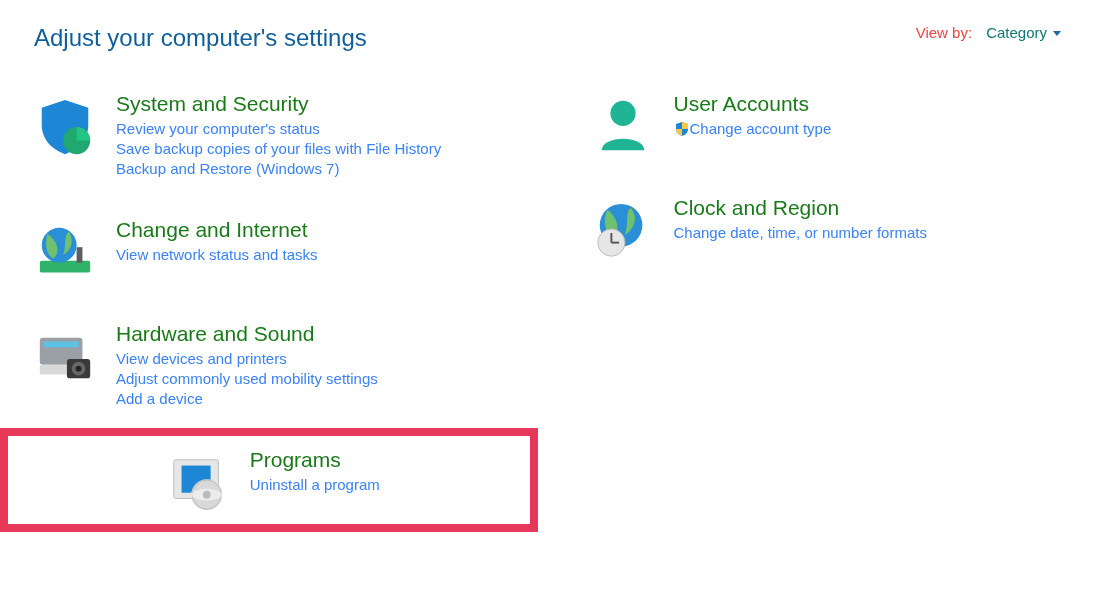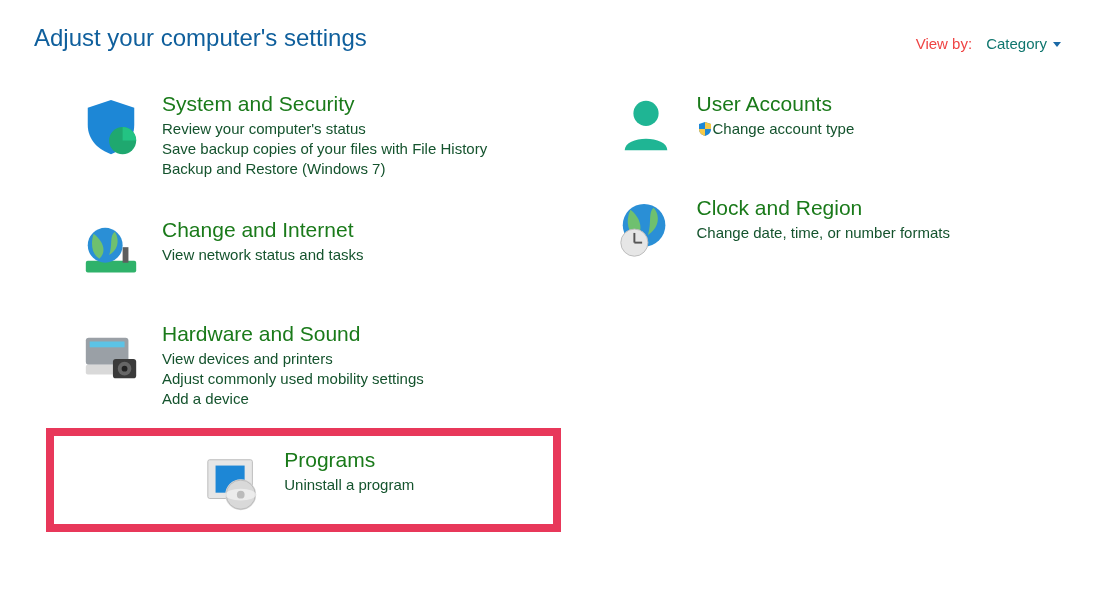--- a/index.html
+++ b/index.html
@@ -7,21 +7,21 @@
     margin: 0;
     font-family: "Segoe UI", Tahoma, sans-serif;
     background: #ffffff;
     width: 1095px;
     height: 597px;
     overflow: hidden;
   }
   .header-row {
     display: flex;
     justify-content: space-between;
-    align-items: flex-end;
+    align-items: flex-start;
     padding: 24px 34px 20px 34px;
   }
   .page-title {
     color: #0f5f9c;
     font-size: 24px;
     font-weight: 400;
   }
   .view-by {
     display: flex;
     align-items: center;
@@ -36,21 +36,20 @@
     border-left: 4px solid transparent;
     border-right: 4px solid transparent;
     border-top: 5px solid #1a69a6;
     margin-top: 2px;
   }
 
   .columns {
     display: flex;
     gap: 20px;
     padding: 0 0;
-    margin-left: 46px;
   }
   .col { flex: 1; }
 
   .cat {
     display: flex;
     align-items: flex-start;
     padding: 10px 16px 10px 26px;
     gap: 20px;
     border: 8px solid transparent;
   }
@@ -66,21 +65,21 @@
   }
   .cat .txt { padding-top: 2px; }
   .cat-title {
     color: #1a7a1a;
     font-size: 21px;
     font-weight: 400;
     margin: 0 0 4px 0;
     cursor: pointer;
   }
   .cat-link {
-    color: #14532d;
+    color: #3b82f6;
     font-size: 15px;
     display: block;
     margin: 3px 0;
     cursor: pointer;
   }
   .cat-link.withshield { display: flex; align-items: center; }
   .shield-mini { width:16px; height:16px; display:inline-block; }
 </style>
 </head>
 <body>

